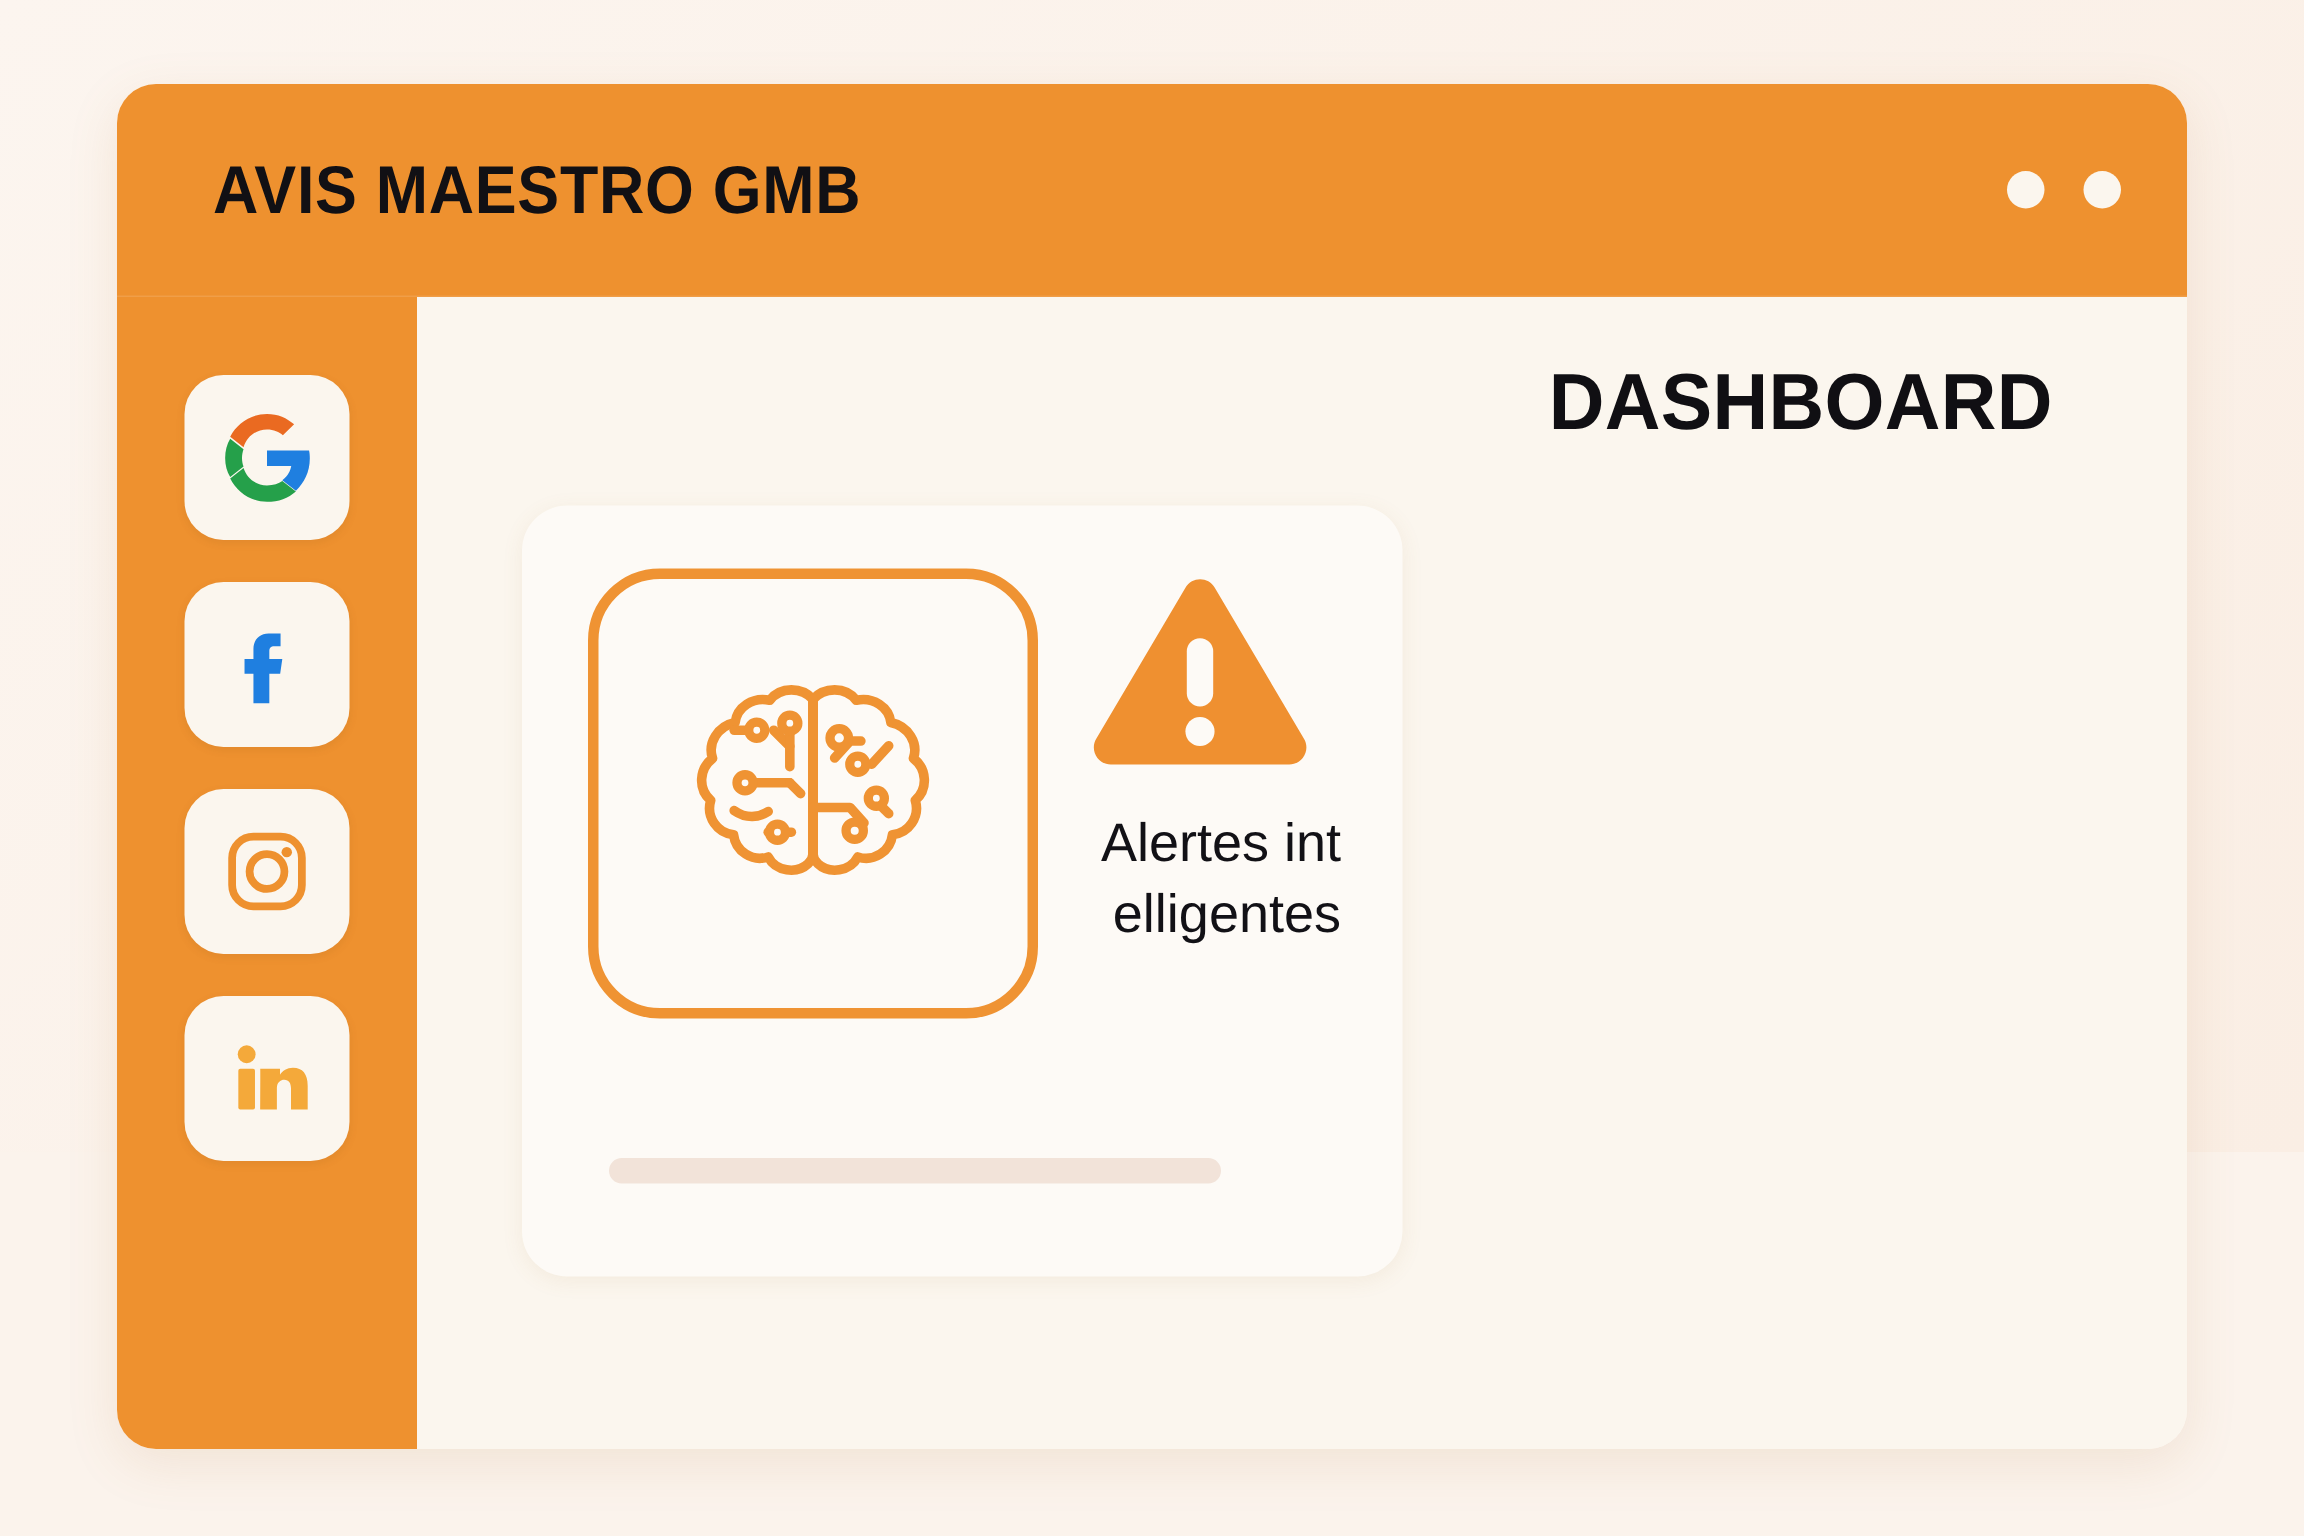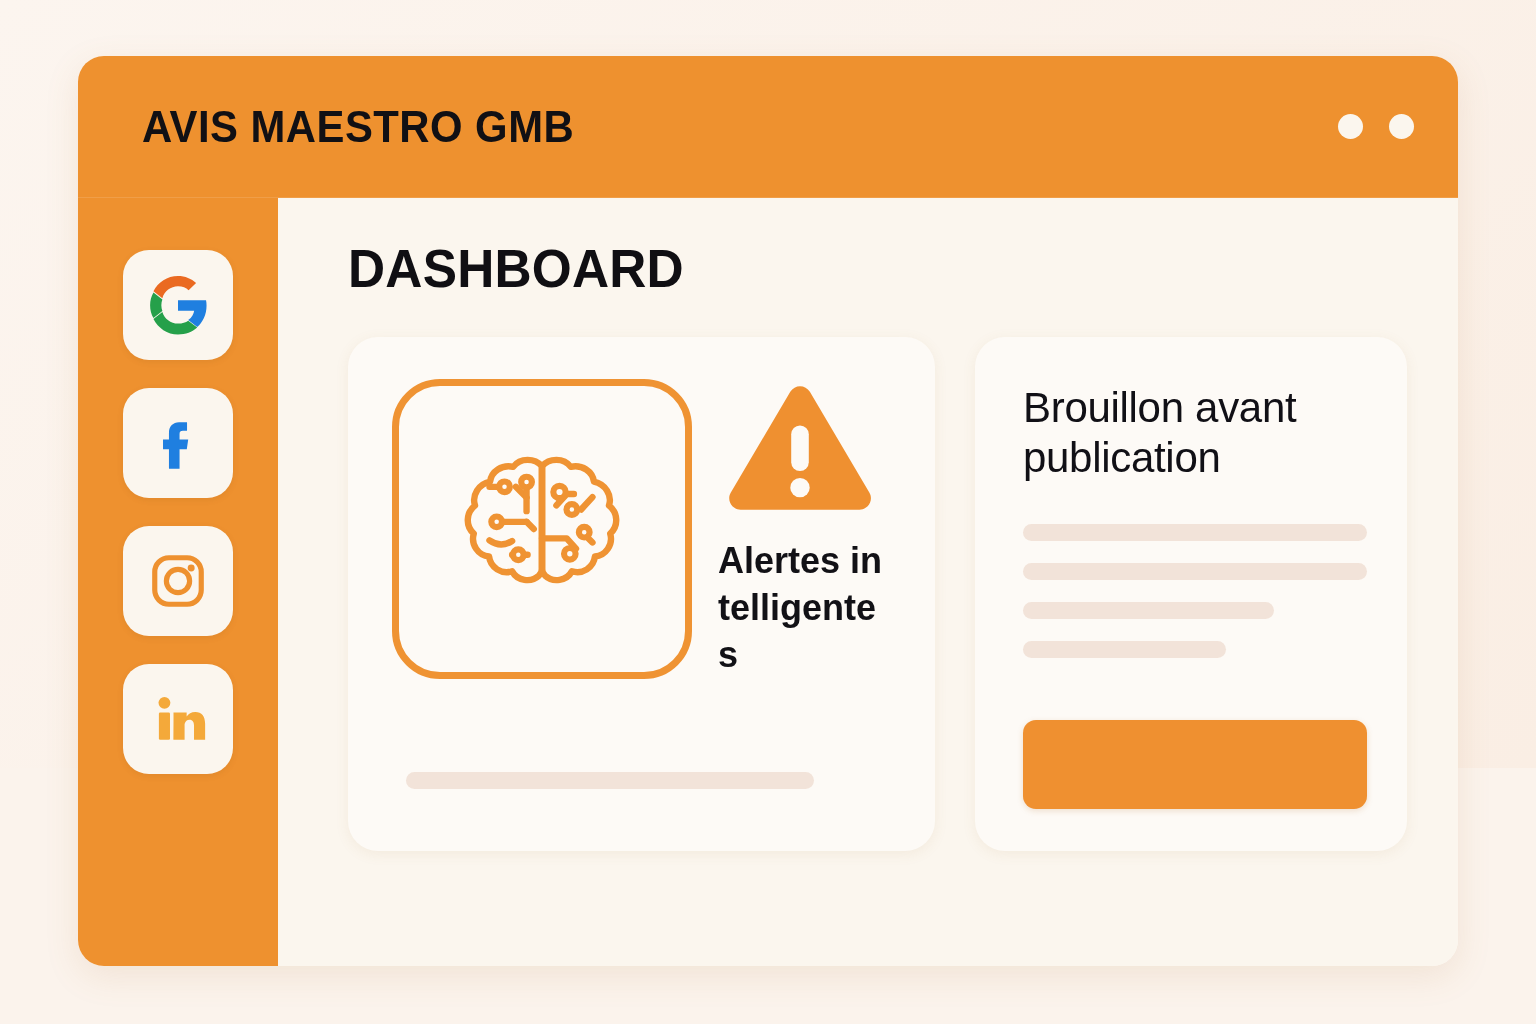--- a/index.html
+++ b/index.html
@@ -66,20 +66,21 @@
     box-shadow: 0 2px 6px rgba(120,70,20,.10);
   }
   .side-icon svg { display: block; }
 
   
   .main {
     flex: 1;
     background: #fbf6ee;
     padding: 40px 58px 0 70px;
     position: relative;
+    text-align: right;
   }
   .page-title {
     font-size: 53px; font-weight: 700; color: #100f13;
     letter-spacing: .2px; margin-bottom: 38px;
     transform: scaleX(.97); transform-origin: left center;
   }
 
   .cards { display: flex; gap: 40px; align-items: flex-start; }
 
   .card {
@@ -97,21 +98,21 @@
 
   .brain-box {
     width: 300px; height: 300px; flex: none;
     border: 7px solid #ef9333;
     border-radius: 48px;
     display: flex; align-items: center; justify-content: center;
   }
   .alert-col { display: flex; flex-direction: column; align-items: flex-start; padding-top: 4px; }
   .warn-icon { margin-bottom: 16px; margin-left: 6px; }
   .alert-label {
-    font-size: 36px; font-weight: 700; color: #121116;
+    font-size: 36px; font-weight: 400; color: #121116;
     line-height: 1.30; width: 176px;
     word-break: break-all;
   }
   .skeleton { background: #f2e3d9; border-radius: 9px; height: 17px; }
   .card-alerts .skeleton {
     position: absolute; left: 58px; bottom: 62px; width: 408px;
   }
 
   .card-draft {
     width: 432px; height: 514px;
@@ -248,31 +249,19 @@
                   </svg>
                 </span>
                 <div class="alert-label">Alertes intelligentes</div>
               </div>
 
             </div>
 
             <div class="skeleton"></div>
           </section>
 
-          <section class="card card-draft">
-            <h2 class="draft-title">Brouillon avant publication</h2>
-
-            <div class="skel-list">
-              <div class="skeleton skel-1"></div>
-              <div class="skeleton skel-2"></div>
-              <div class="skeleton skel-3"></div>
-              <div class="skeleton skel-4"></div>
-            </div>
-
-            <button class="draft-button"></button>
-          </section>
 
         </div>
       </main>
 
     </div>
   </div>
 </div>
 
 </body></html>

